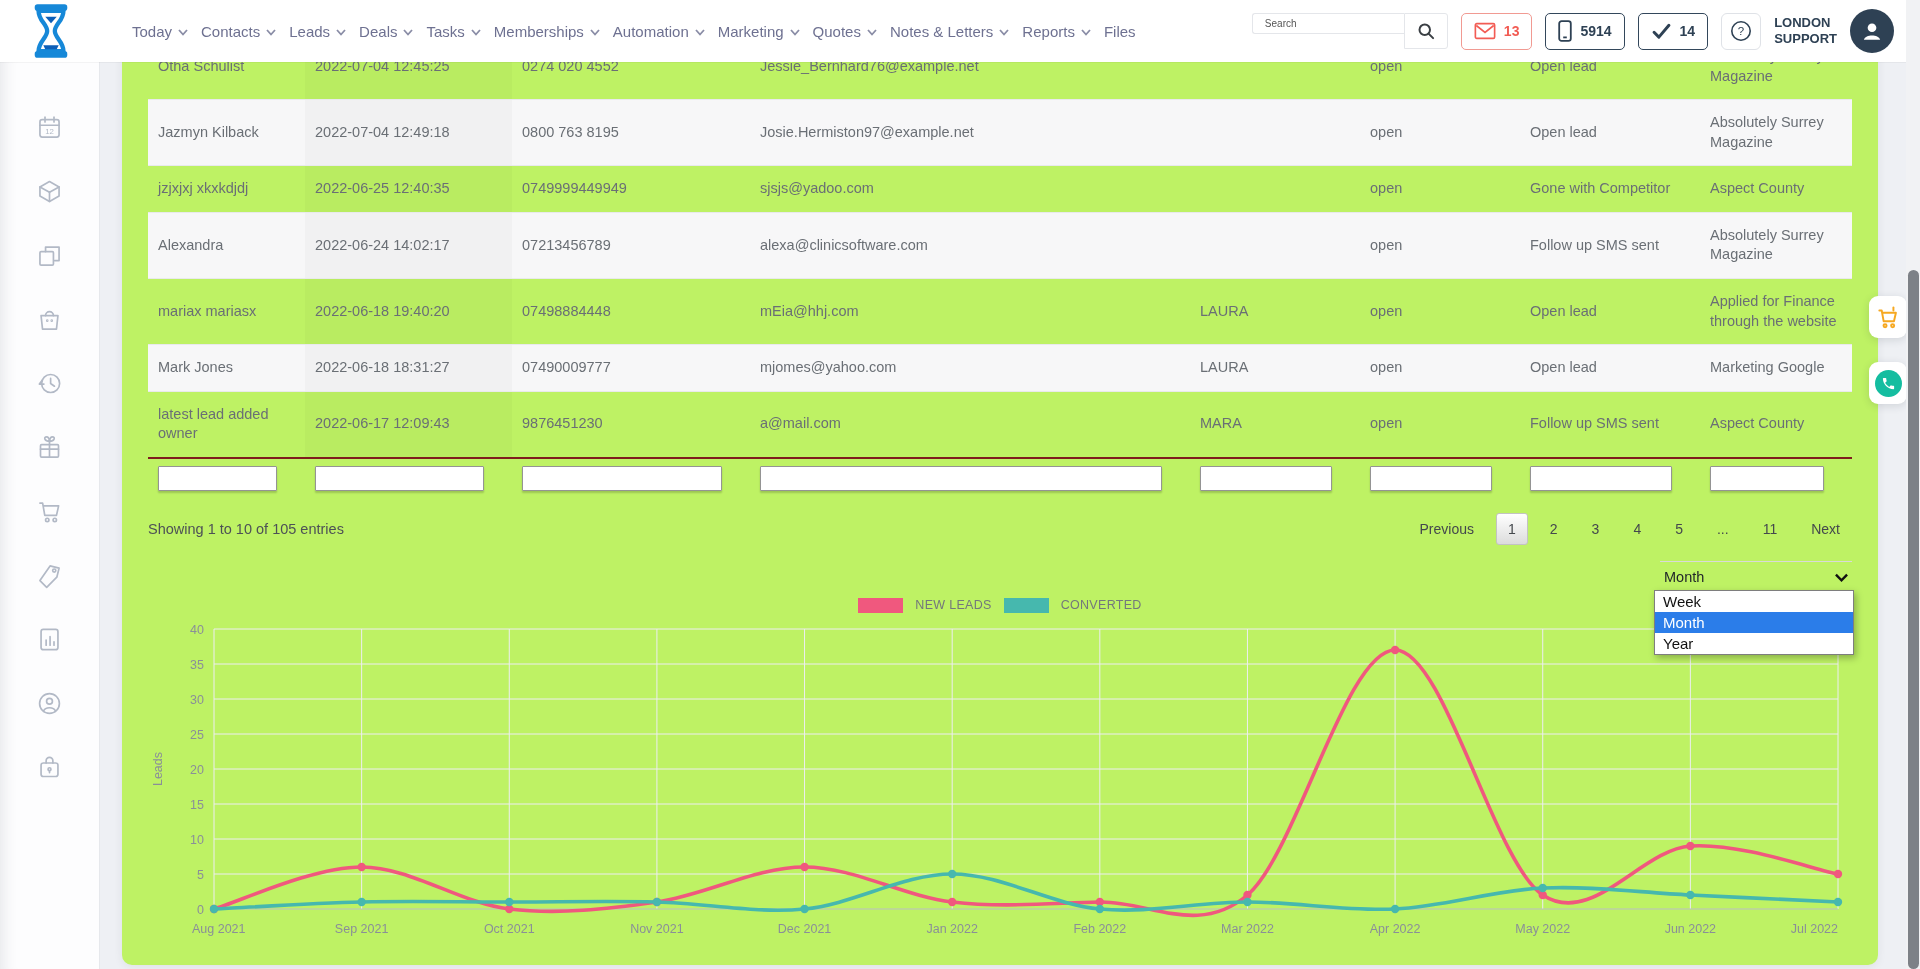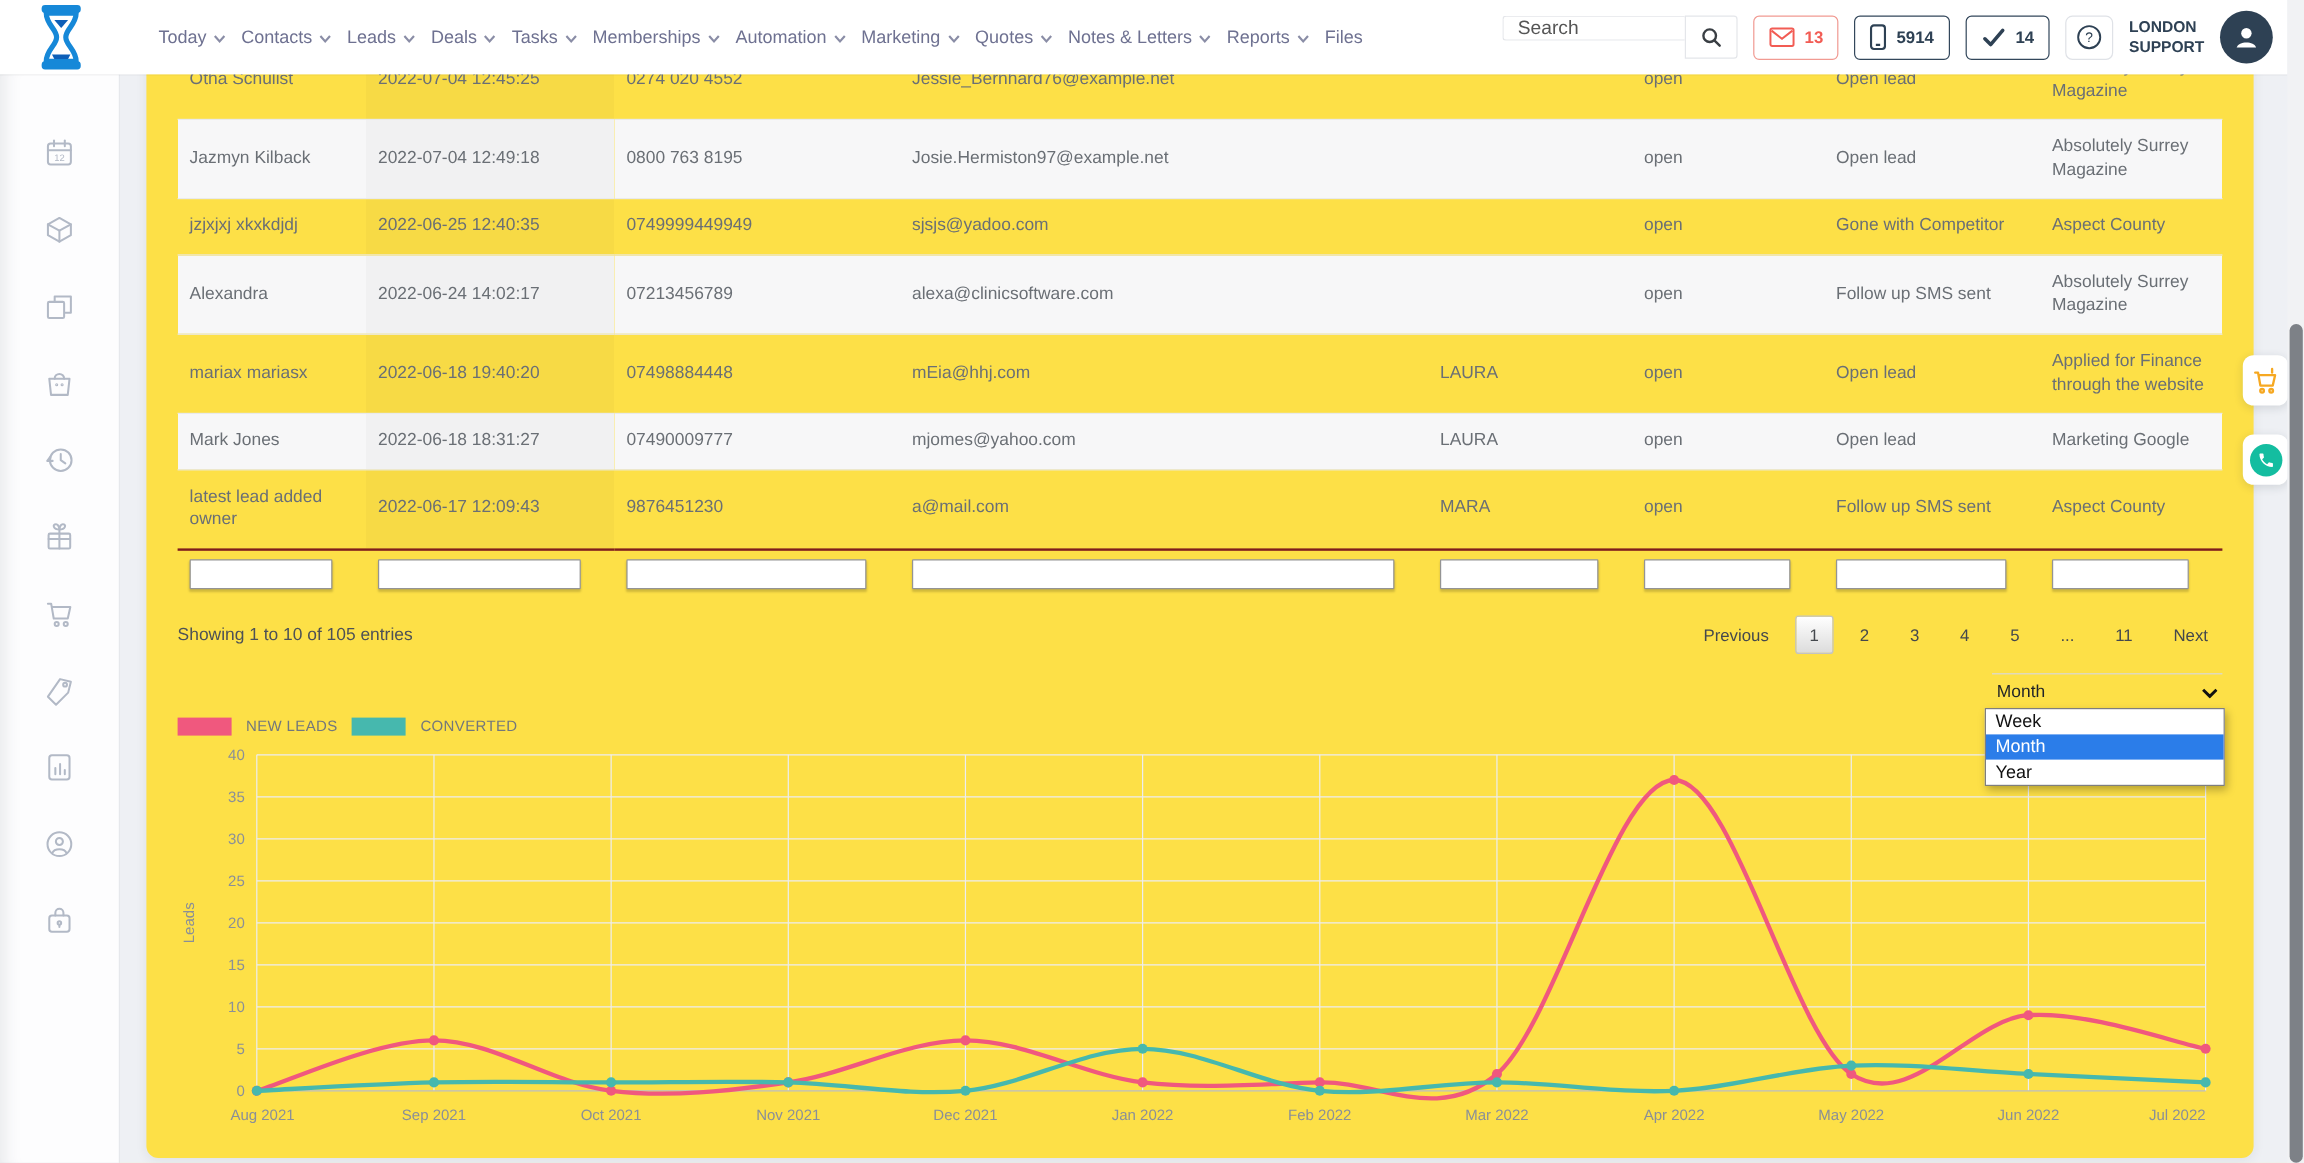--- a/index.html
+++ b/index.html
@@ -12,21 +12,21 @@
     padding:0 26px 0 28px; box-shadow:0 1px 0 rgba(0,0,0,0.04); }
   .logo { width:46px; height:56px; flex:0 0 auto; }
   .nav { display:flex; align-items:center; gap:13px; margin-left:58px; }
   .nav-item { display:flex; align-items:center; gap:6px; color:#6e7191;
     font-size:15px; cursor:pointer; white-space:nowrap; }
   .nav-item svg { width:10px; height:7px; stroke:#8a8da6; stroke-width:1.8;
     fill:none; margin-top:2px; }
   .top-right { margin-left:auto; display:flex; align-items:center; gap:13px; }
   .searchgroup { display:flex; }
   .searchgroup input { width:152px; height:21px; border:1px solid #e4e6ea;
-    border-right:none; padding:0 12px; font-size:16px; color:#444;
+    border-right:none; padding:0 12px; font-size:10px; color:#444;
     border-radius:3px 0 0 3px; outline:none; background:#fff;
     font-family:"Liberation Sans", sans-serif; }
   .searchgroup input::placeholder { color:#555; }
   .search-btn { width:44px; height:36px; border:1px solid #e4e6ea;
     background:#fff; border-radius:0 3px 3px 0; display:flex;
     align-items:center; justify-content:center; cursor:pointer; }
   .badge { height:37px; border-radius:5px; display:flex; align-items:center;
     gap:8px; padding:0 12px; font-size:14px; font-weight:bold; cursor:pointer;
     background:#fff; }
   .badge.red { border:1.5px solid #f19a92; color:#f25c54; }
@@ -44,21 +44,21 @@
     background:#fdfdfe; z-index:5; display:flex; flex-direction:column;
     align-items:center; padding-top:52px; gap:37px;
     box-shadow:inset 16px 0 14px -12px rgba(40,50,70,0.10),
                1px 0 0 rgba(0,0,0,0.03); }
   .side-icon { width:27px; height:27px; cursor:pointer; opacity:.9; }
   .side-icon svg { width:27px; height:27px; stroke:#aab2c0; stroke-width:1.5;
     fill:none; stroke-linecap:round; stroke-linejoin:round; }
 
   
   .card { position:absolute; left:122px; top:34px; width:1756px;
-    background:#fde047; border-radius:10px; z-index:1;
+    background:#bef264; border-radius:10px; z-index:1;
     box-shadow:0 2px 10px rgba(30,40,60,0.07); padding:0 26px 14px 26px; }
 
   
   table.leads { width:100%; border-collapse:collapse; table-layout:fixed;
     font-size:14.5px; color:#6a6f75; }
   table.leads td { padding:13px 10px; vertical-align:middle; line-height:1.35;
     overflow:hidden; }
   table.leads tr { border-bottom:1px solid #e9eaec; }
   table.leads tr:nth-child(even) { background:#f7f7f8; }
   table.leads td:nth-child(2) { background:rgba(0,0,0,0.025); }
@@ -94,21 +94,21 @@
   .period-select svg { width:13px; height:9px; stroke:#111; stroke-width:2.6;
     fill:none; }
   .select-dropdown { position:absolute; top:29px; right:-2px; width:200px;
     background:#fff; border:1px solid #7e7e7e;
     box-shadow:2px 3px 7px rgba(0,0,0,0.28); z-index:40; font-size:15px;
     color:#111; }
   .select-option { padding:2px 8px; cursor:pointer; }
   .select-option.highlighted { background:#2b7de9; color:#fff; }
 
   
-  .legend-row { display:flex; align-items:center;
+  .legend-row { display:flex; justify-content:center; align-items:center;
     gap:12px; margin-top:10px; }
   .legend-item { display:flex; align-items:center; gap:12px; }
   .legend-swatch { width:45px; height:15px; }
   .legend-label { font-size:12.5px; color:#73777c; letter-spacing:.3px; }
   svg.chart { width:100%; height:336px; display:block; margin-top:2px; }
   svg.chart text.tick { fill:#8a8f98; font-size:12.5px;
     font-family:"Liberation Sans", sans-serif; }
 
   
   .scrollbar-track { position:absolute; right:0; top:0; width:14px; height:969px;

